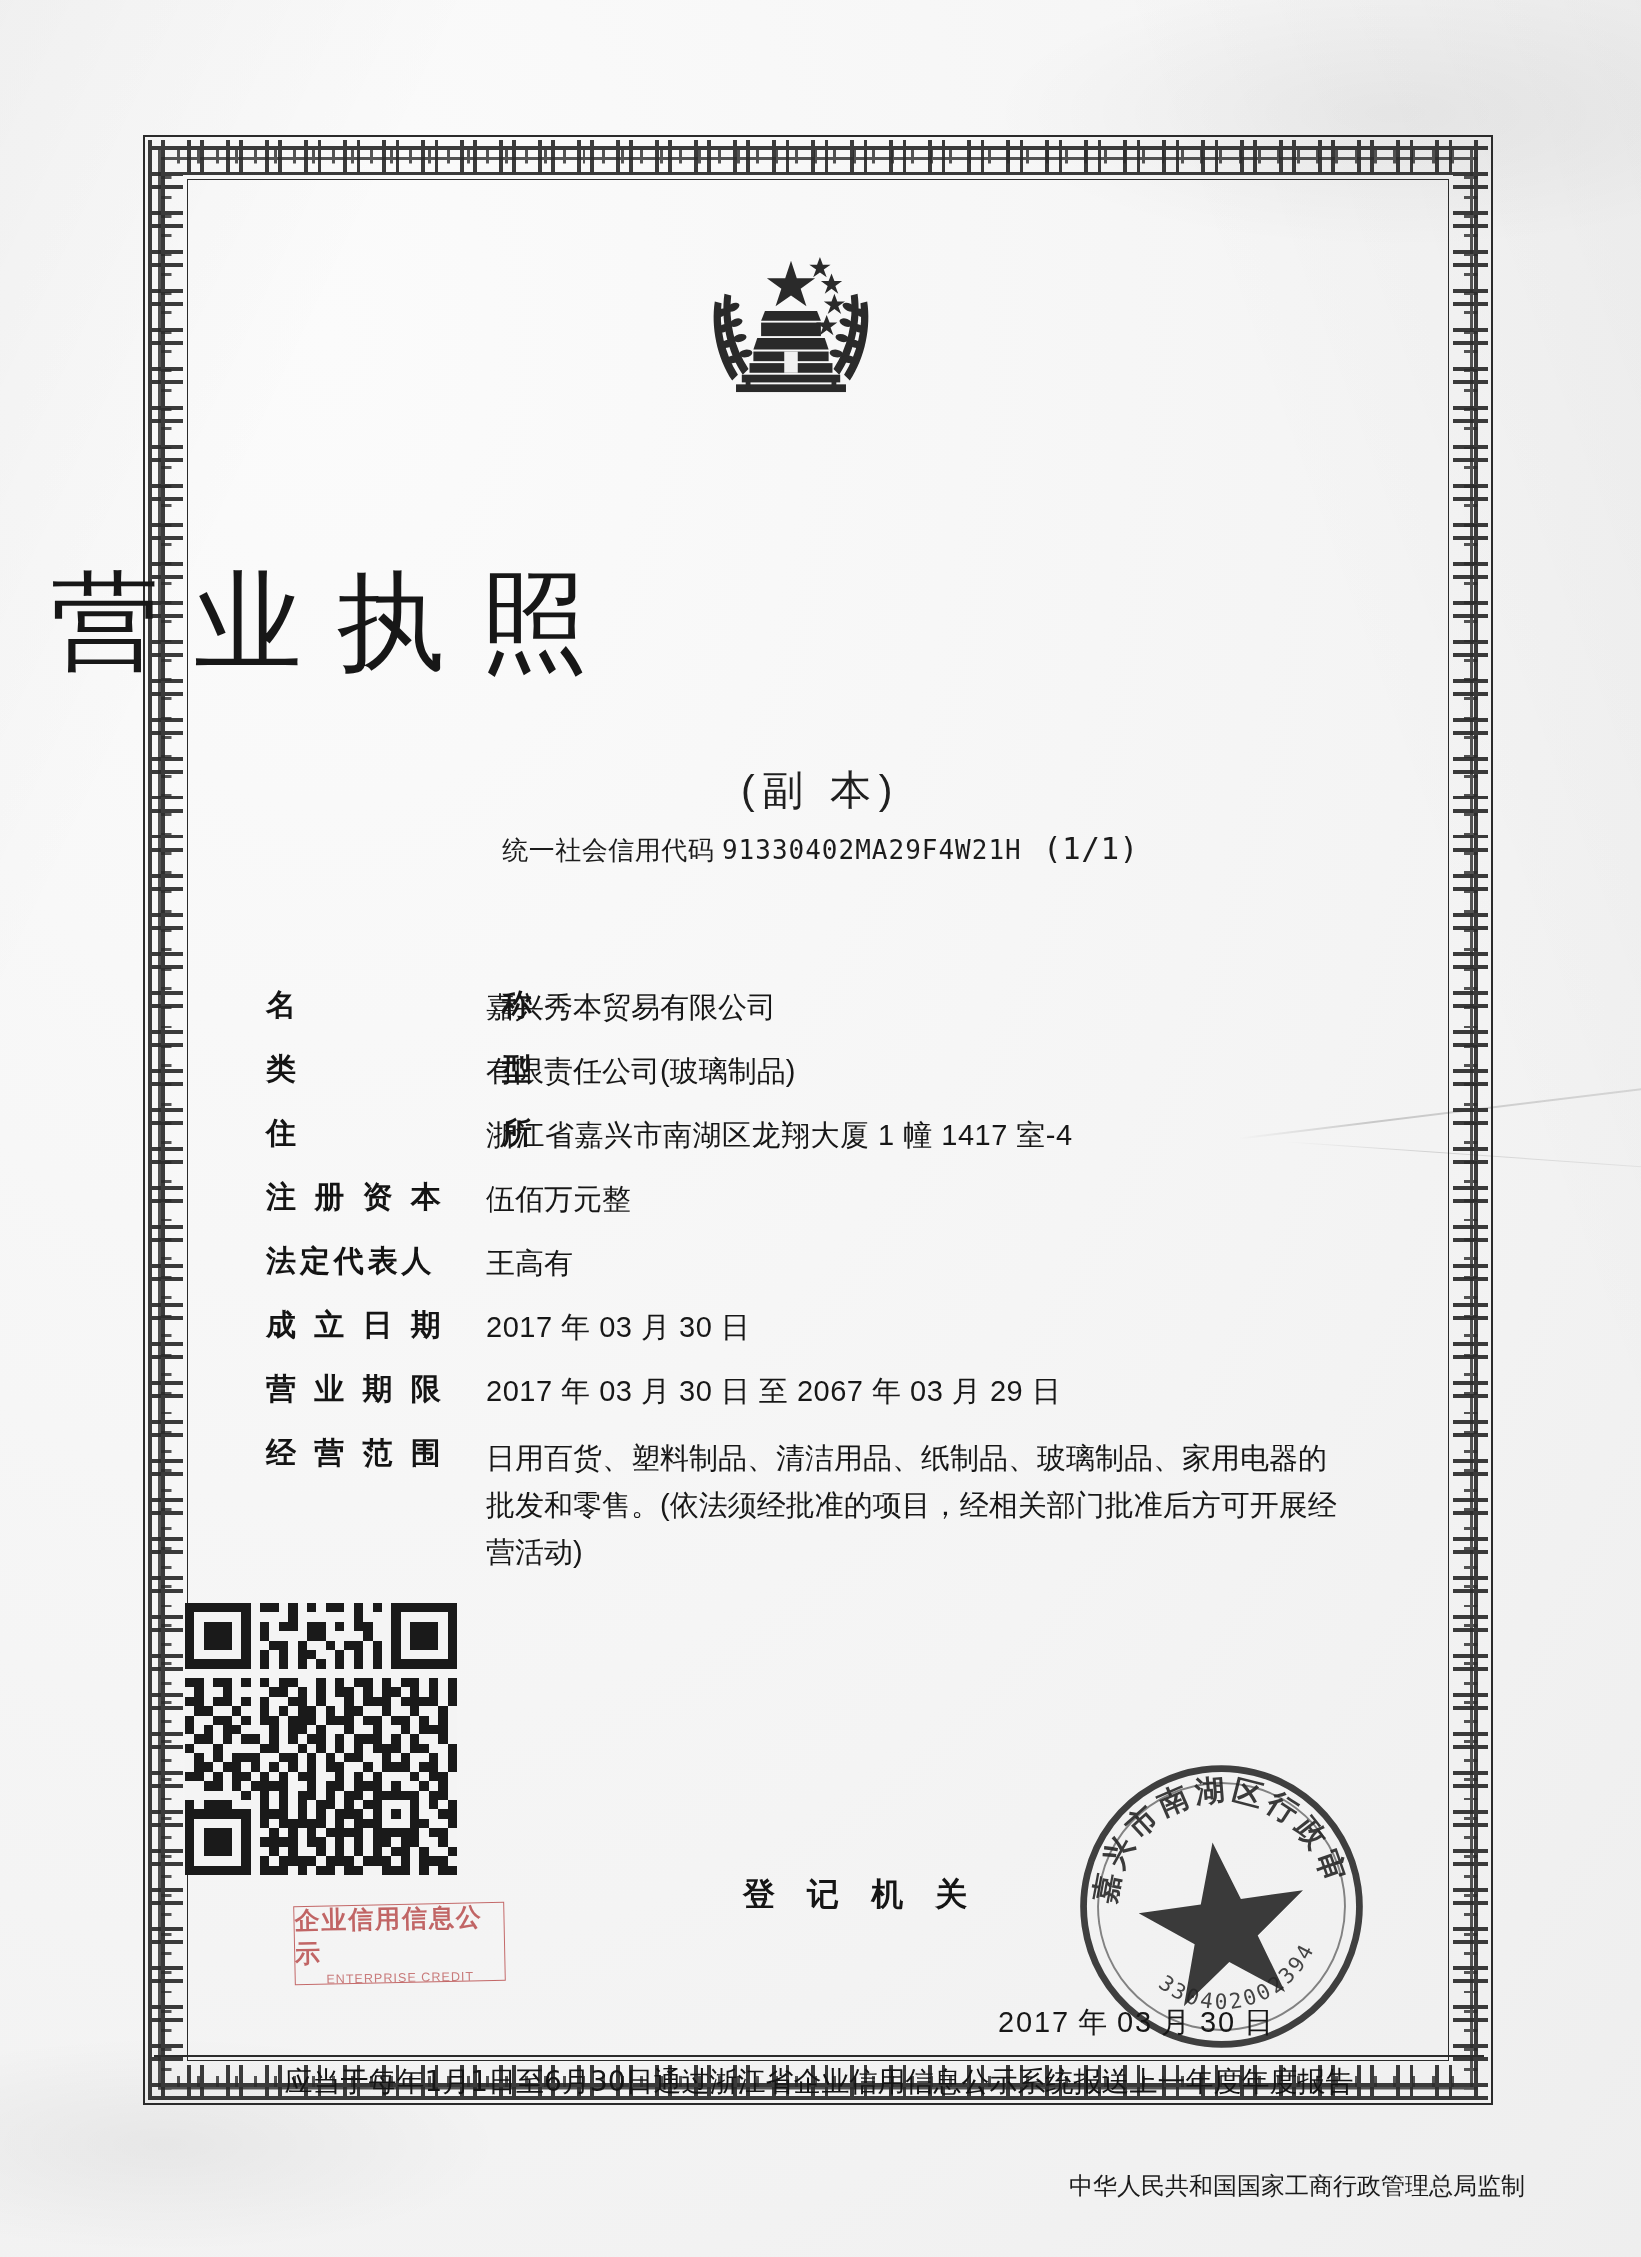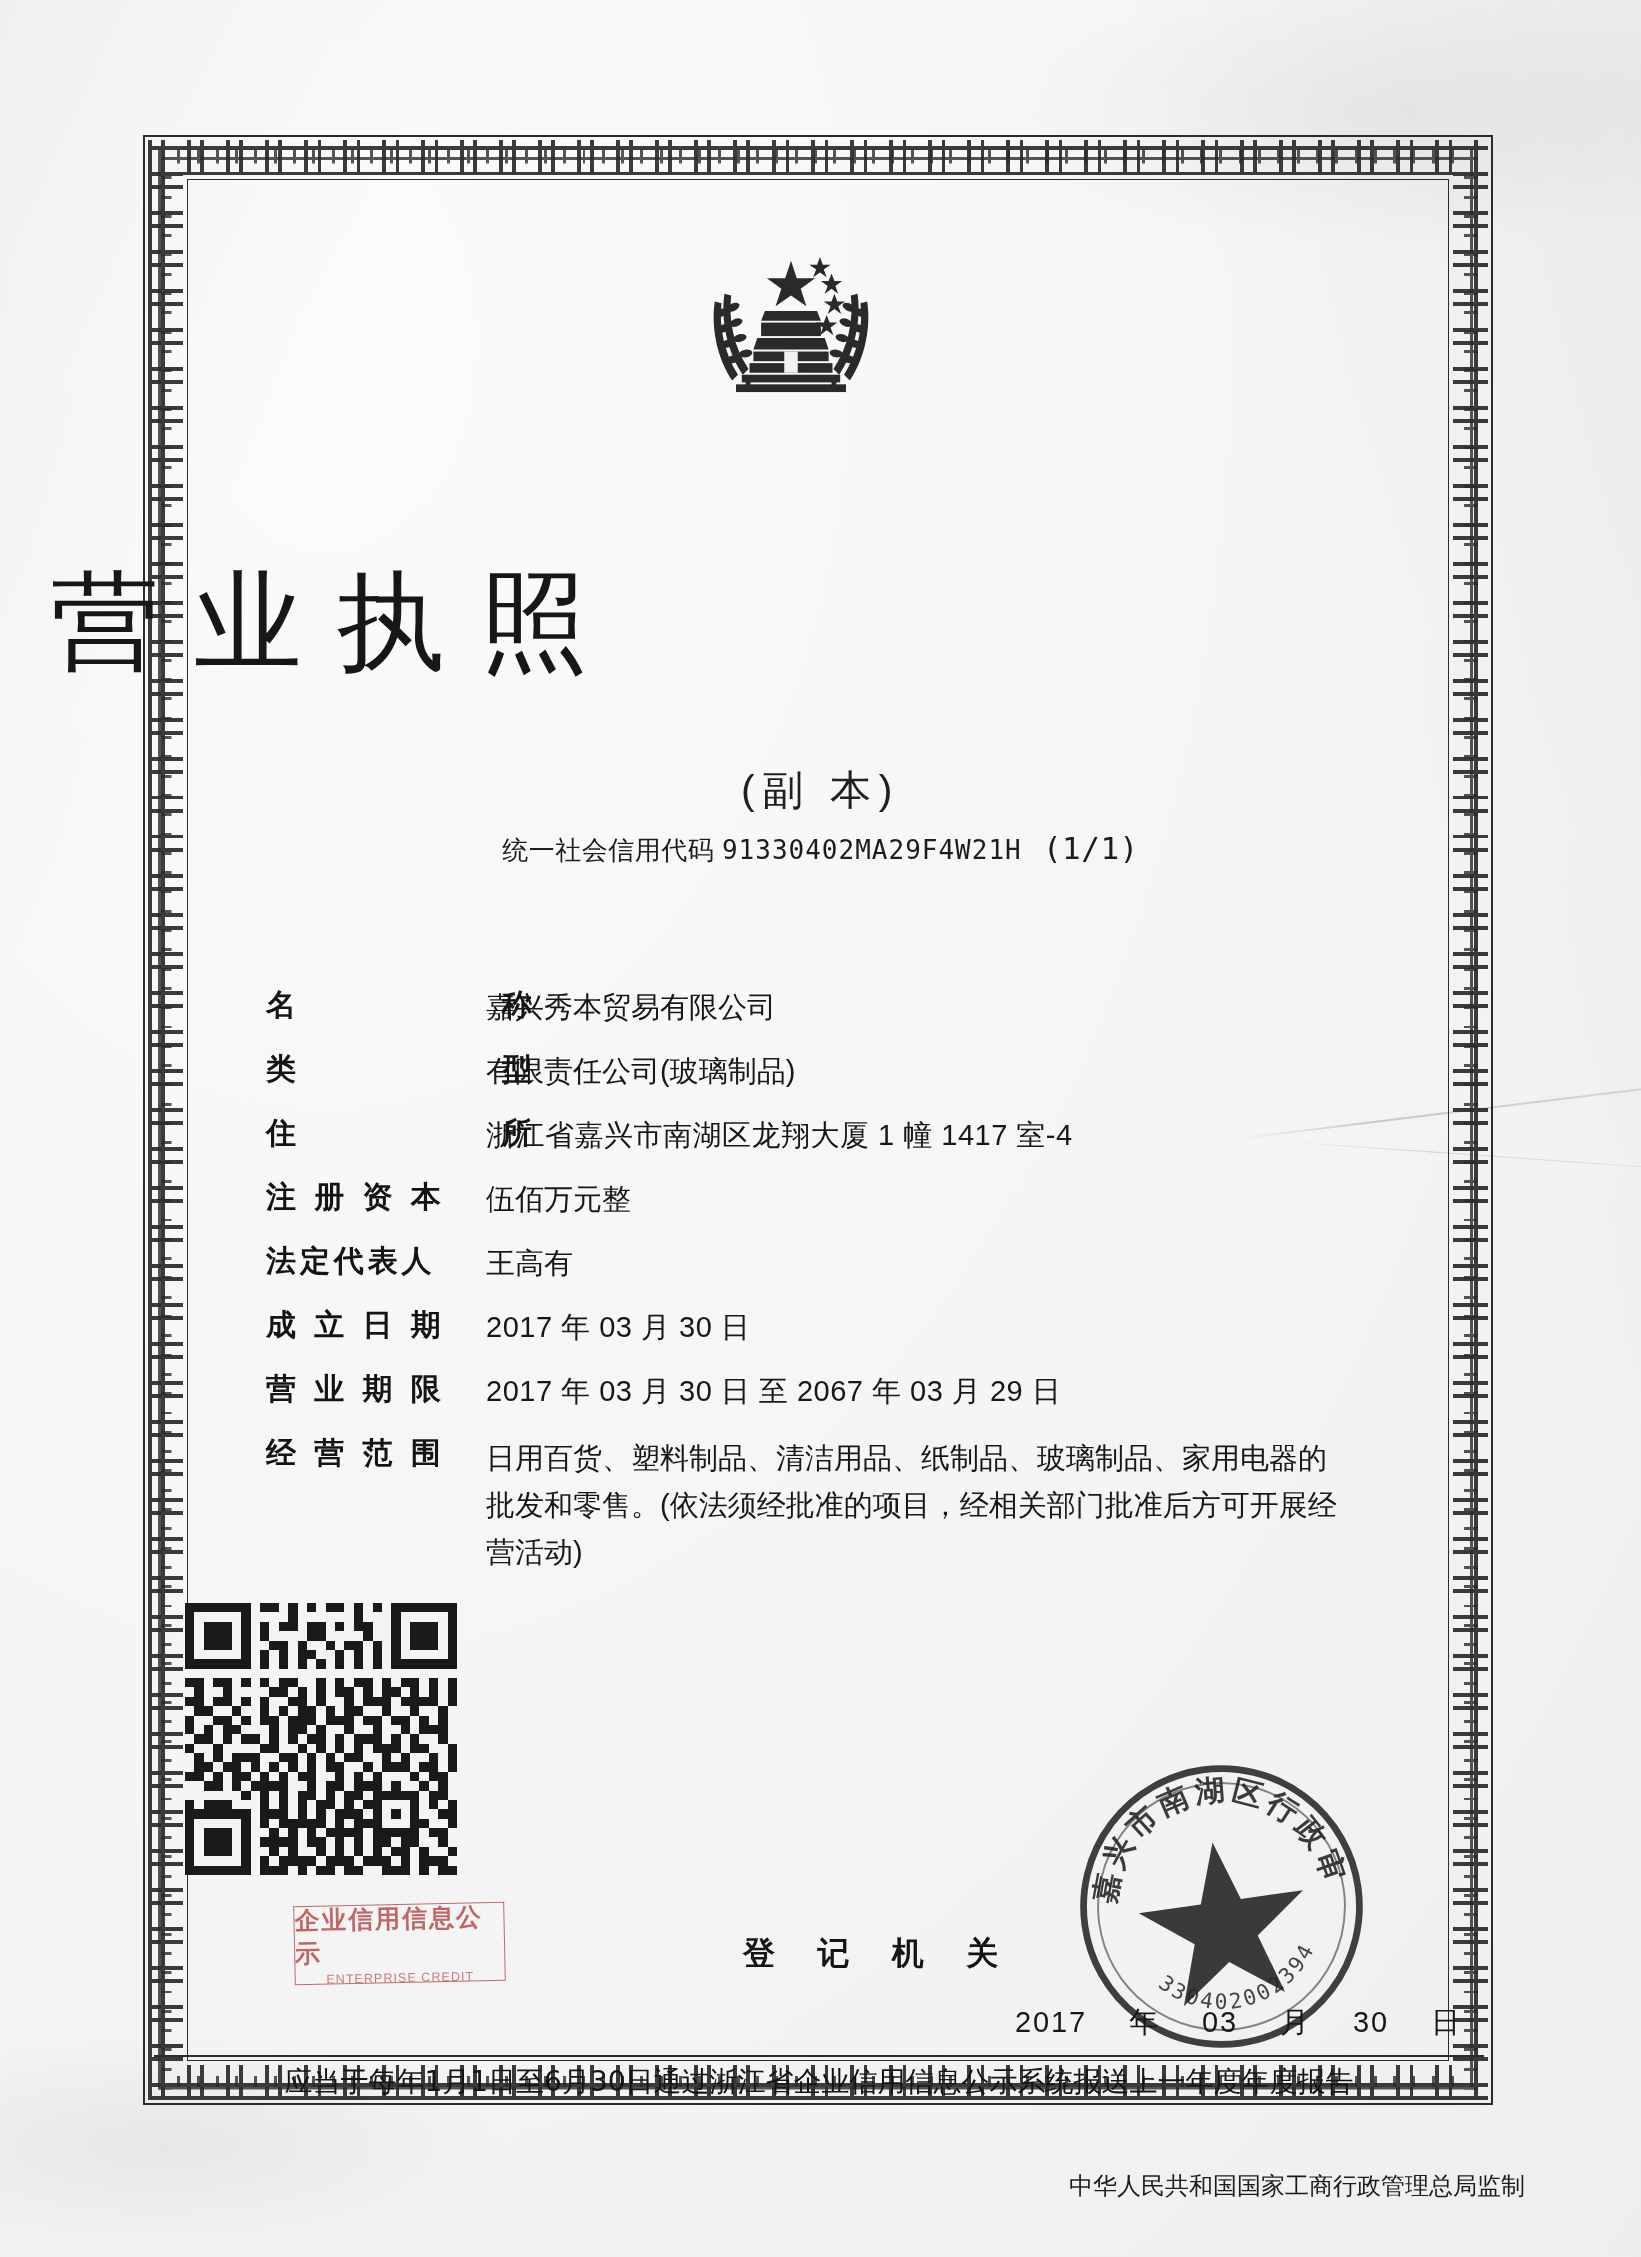--- a/index.html
+++ b/index.html
@@ -252,37 +252,37 @@
     font-size: 12.6px;
     letter-spacing: 1px;
     margin-top: 2.9px;
     opacity: 0.85;
   }
 
   
   .registry-label {
     position: absolute;
     left: 743px;
-    top: 1932px;
-    font-family: Liberation Mono, monospace;
+    top: 1873px;
+    font-family: Liberation Sans, sans-serif;
     font-size: 32px;
     font-weight: bold;
     letter-spacing: 11.6px;
     color: #151515;
   }
   .issue-date {
     position: absolute;
     left: 994px;
     top: 2003px;
     font-size: 29px;
     color: #171717;
     letter-spacing: 1.9px;
     white-space: nowrap;
   }
-  .issue-date span { margin: 0 21px; }
+  .issue-date span { margin: 0 4px; }
 
   
   .seal {
     position: absolute;
     left: 1072px;
     top: 1757px;
     width: 299px;
     height: 299px;
     transform: rotate(-8deg);
   }

